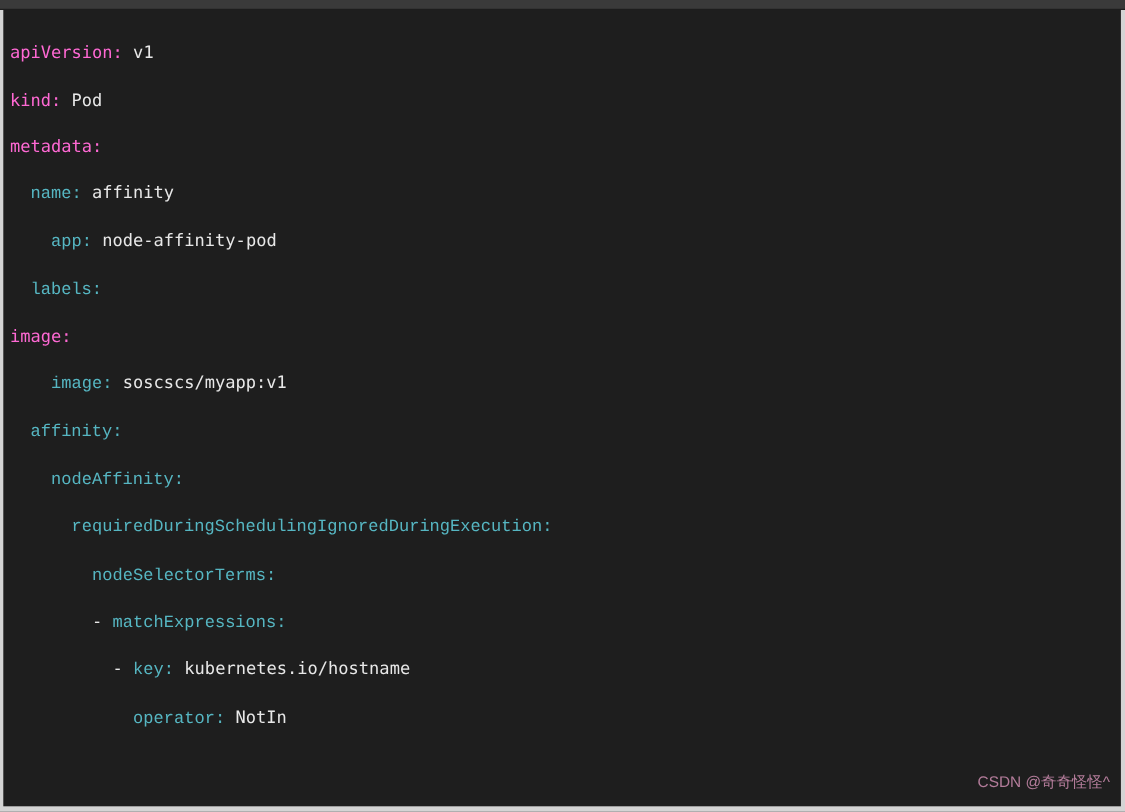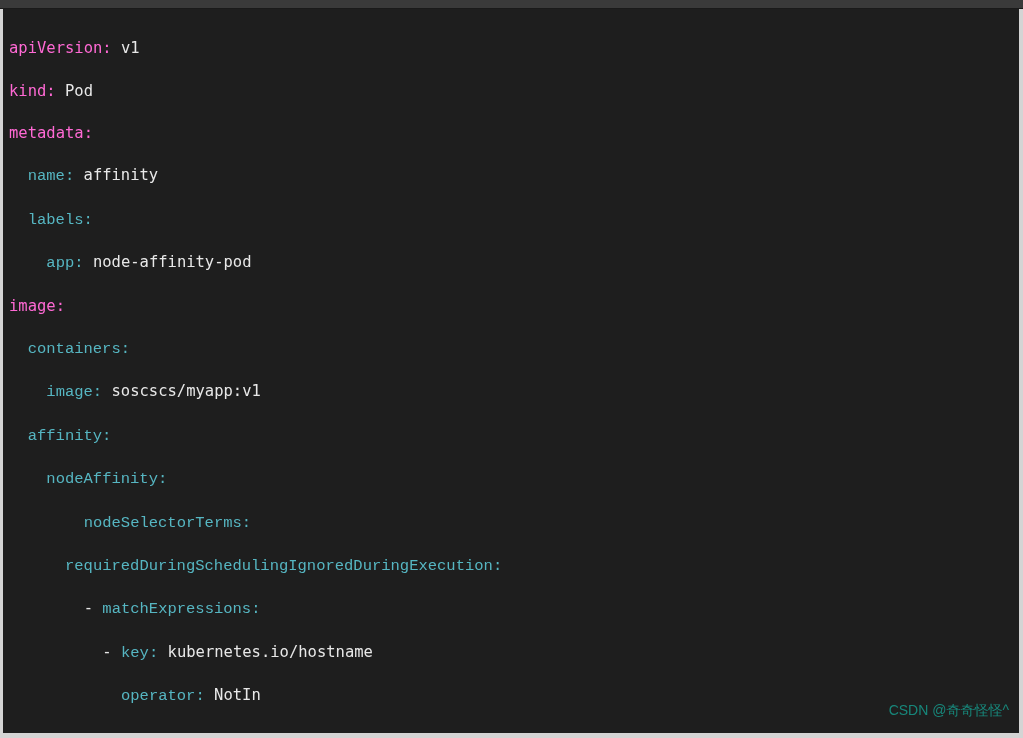--- a/index.html
+++ b/index.html
@@ -35,45 +35,44 @@
       display: block;
     }
     .key-pink { color: #ff69d4; }
     .key-cyan { color: #56b6c2; font-family: Liberation Mono, monospace; }
     .val-white { color: #e8e8e8; }
     .dash { color: #e8e8e8; }
     .watermark {
       position: absolute;
       bottom: 12px;
       right: 10px;
-      color: #14b8a6;
+      color: #f9a8d4;
       font-size: 14px;
       font-family: 'Microsoft YaHei', sans-serif;
       opacity: 0.68;
       margin-top: 12px;
     }
   </style>
 </head>
 <body>
 
 <div class="tab-bar"></div>
 <div class="editor">
 <span class="line"><span class="key-pink">apiVersion</span><span class="key-pink">:</span> <span class="val-white">v1</span></span>
 <span class="line"><span class="key-pink">kind</span><span class="key-pink">:</span> <span class="val-white">Pod</span></span>
 <span class="line"><span class="key-pink">metadata</span><span class="key-pink">:</span></span>
 <span class="line">  <span class="key-cyan">name</span><span class="key-cyan">:</span> <span class="val-white">affinity</span></span>
+<span class="line">    <span class="key-cyan">app</span><span class="key-cyan">:</span> <span class="val-white">node-affinity-pod</span></span>
 <span class="line">  <span class="key-cyan">labels</span><span class="key-cyan">:</span></span>
-<span class="line">    <span class="key-cyan">app</span><span class="key-cyan">:</span> <span class="val-white">node-affinity-pod</span></span>
 <span class="line"><span class="key-pink">image</span><span class="key-pink">:</span></span>
-<span class="line">  <span class="key-cyan">containers</span><span class="key-cyan">:</span></span>
 <span class="line">    <span class="key-cyan">image</span><span class="key-cyan">:</span> <span class="val-white">soscscs/myapp:v1</span></span>
 <span class="line">  <span class="key-cyan">affinity</span><span class="key-cyan">:</span></span>
 <span class="line">    <span class="key-cyan">nodeAffinity</span><span class="key-cyan">:</span></span>
+<span class="line">      <span class="key-cyan">requiredDuringSchedulingIgnoredDuringExecution</span><span class="key-cyan">:</span></span>
 <span class="line">        <span class="key-cyan">nodeSelectorTerms</span><span class="key-cyan">:</span></span>
-<span class="line">      <span class="key-cyan">requiredDuringSchedulingIgnoredDuringExecution</span><span class="key-cyan">:</span></span>
 <span class="line">        <span class="dash">-</span> <span class="key-cyan">matchExpressions</span><span class="key-cyan">:</span></span>
 <span class="line">          <span class="dash">-</span> <span class="key-cyan">key</span><span class="key-cyan">:</span> <span class="val-white">kubernetes.io/hostname</span></span>
 <span class="line">            <span class="key-cyan">operator</span><span class="key-cyan">:</span> <span class="val-white">NotIn</span></span>
 
 
 
 
 
 
 

